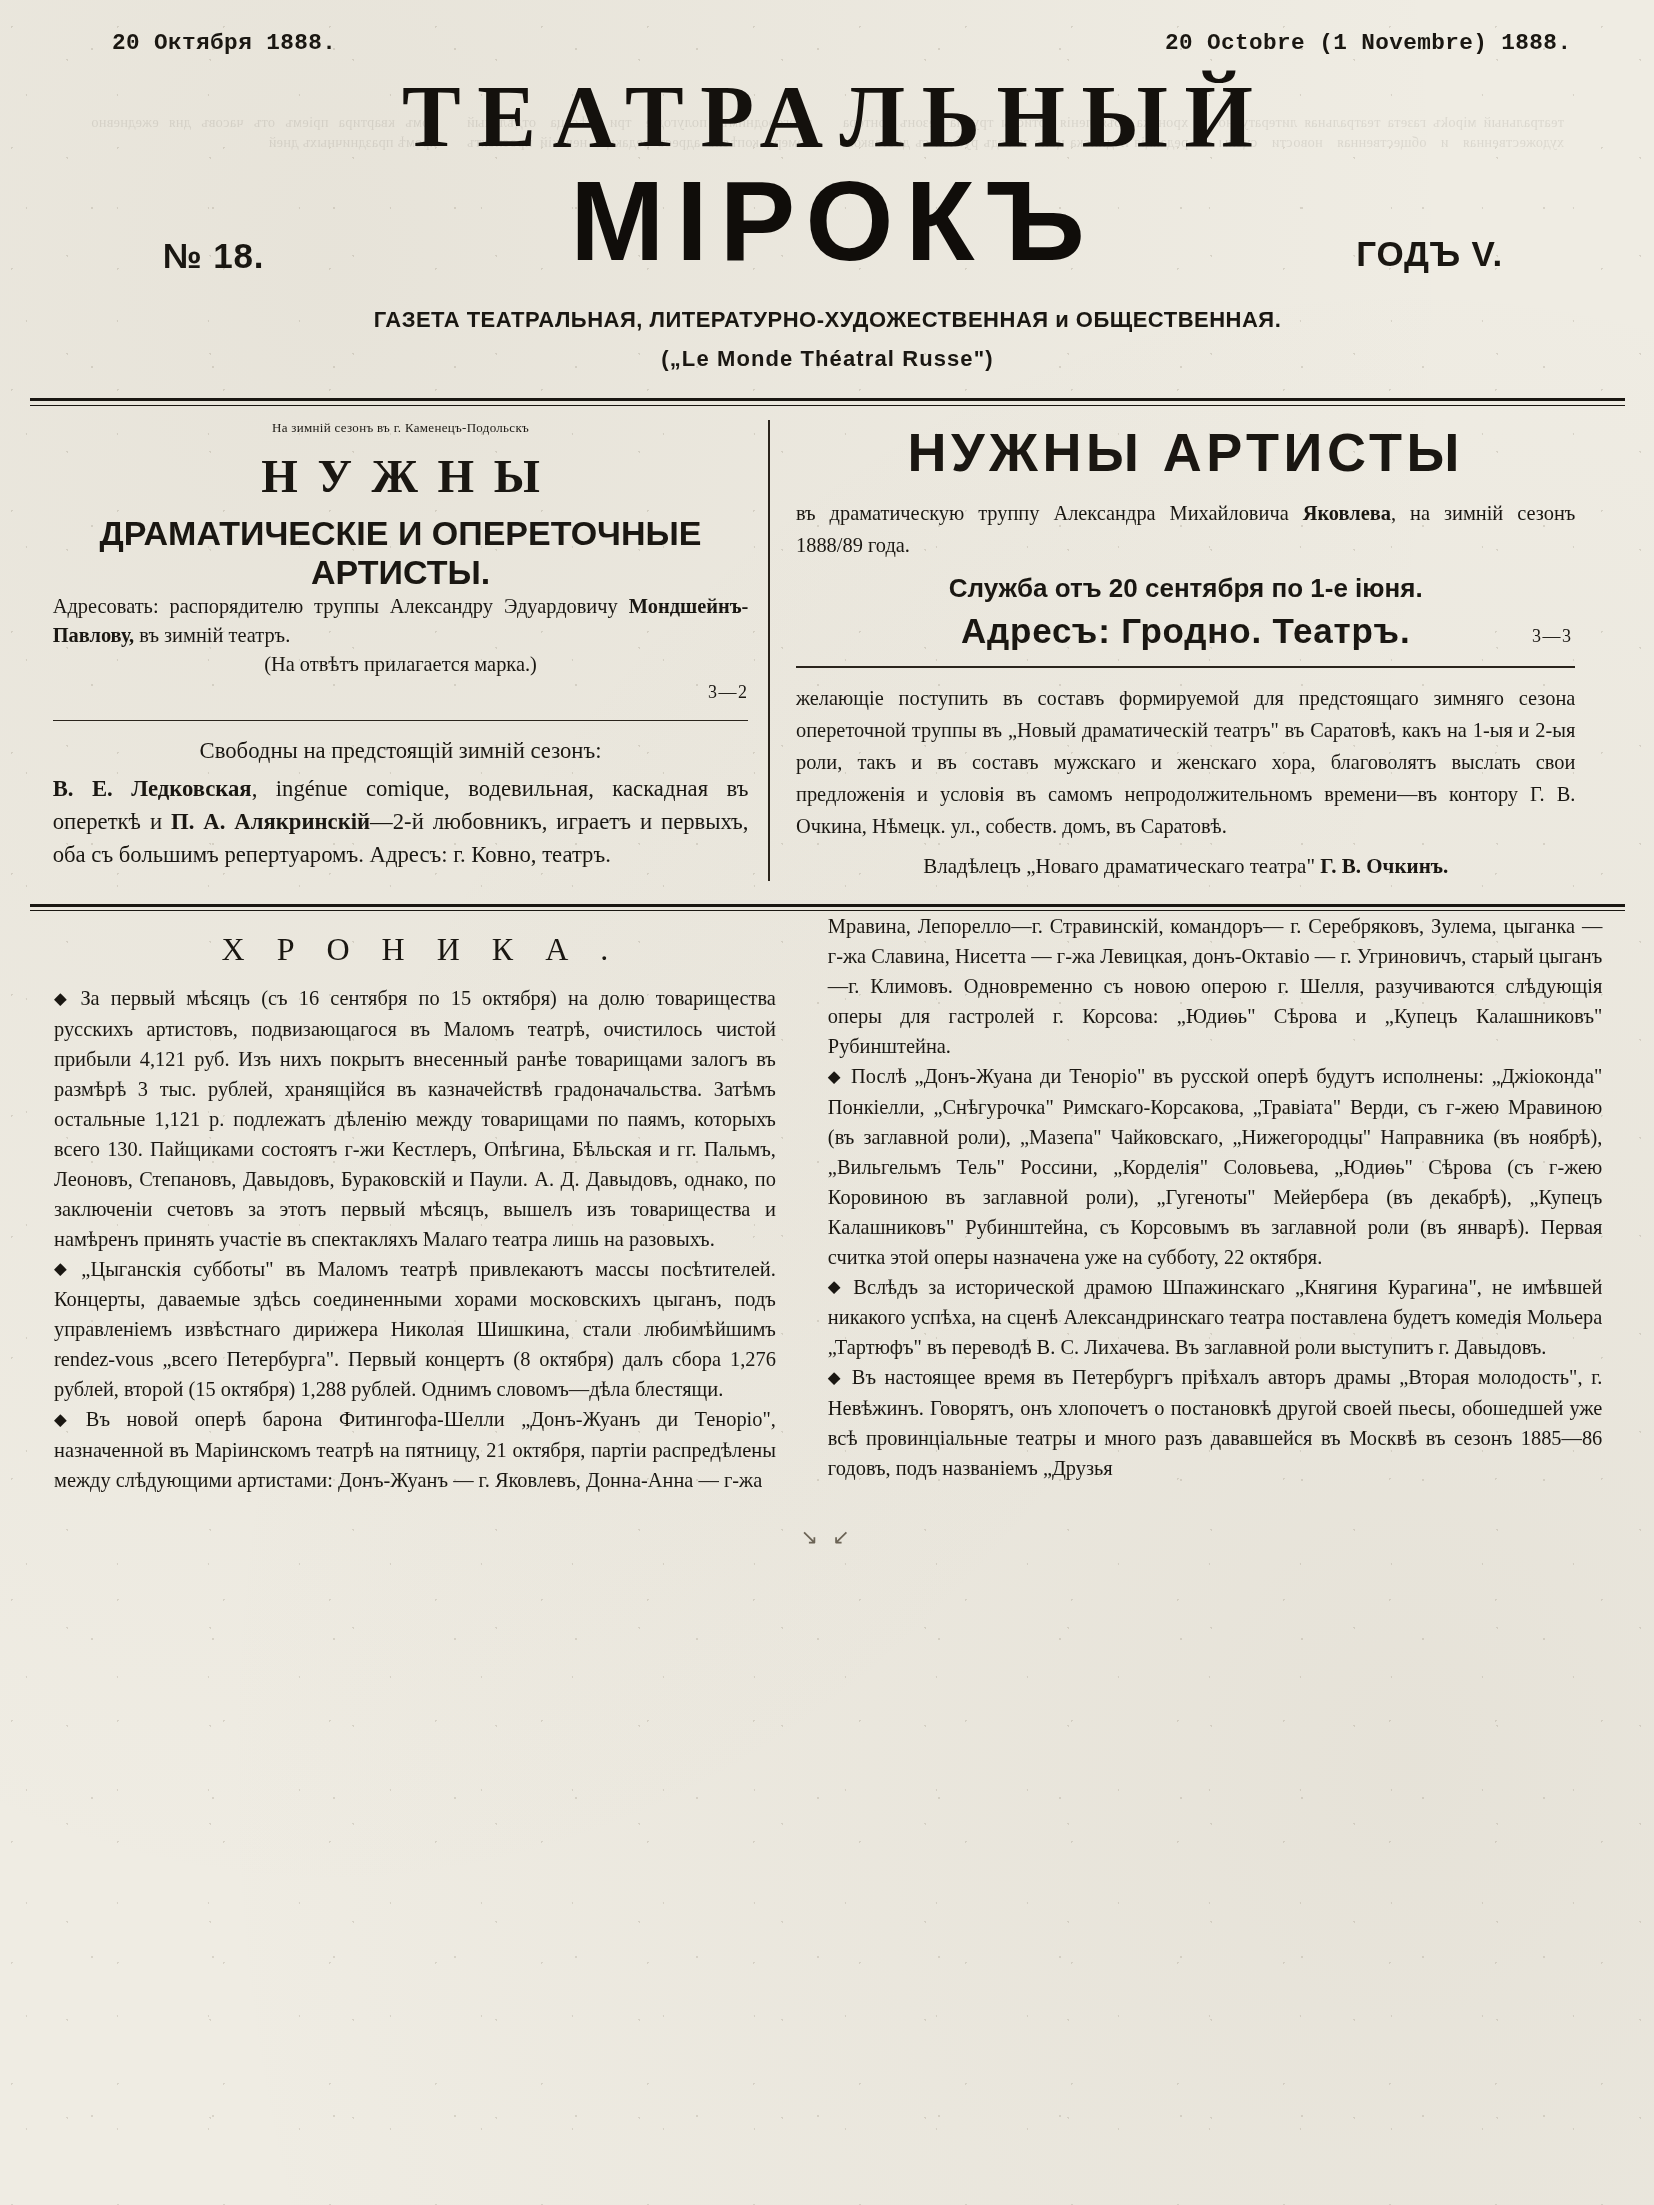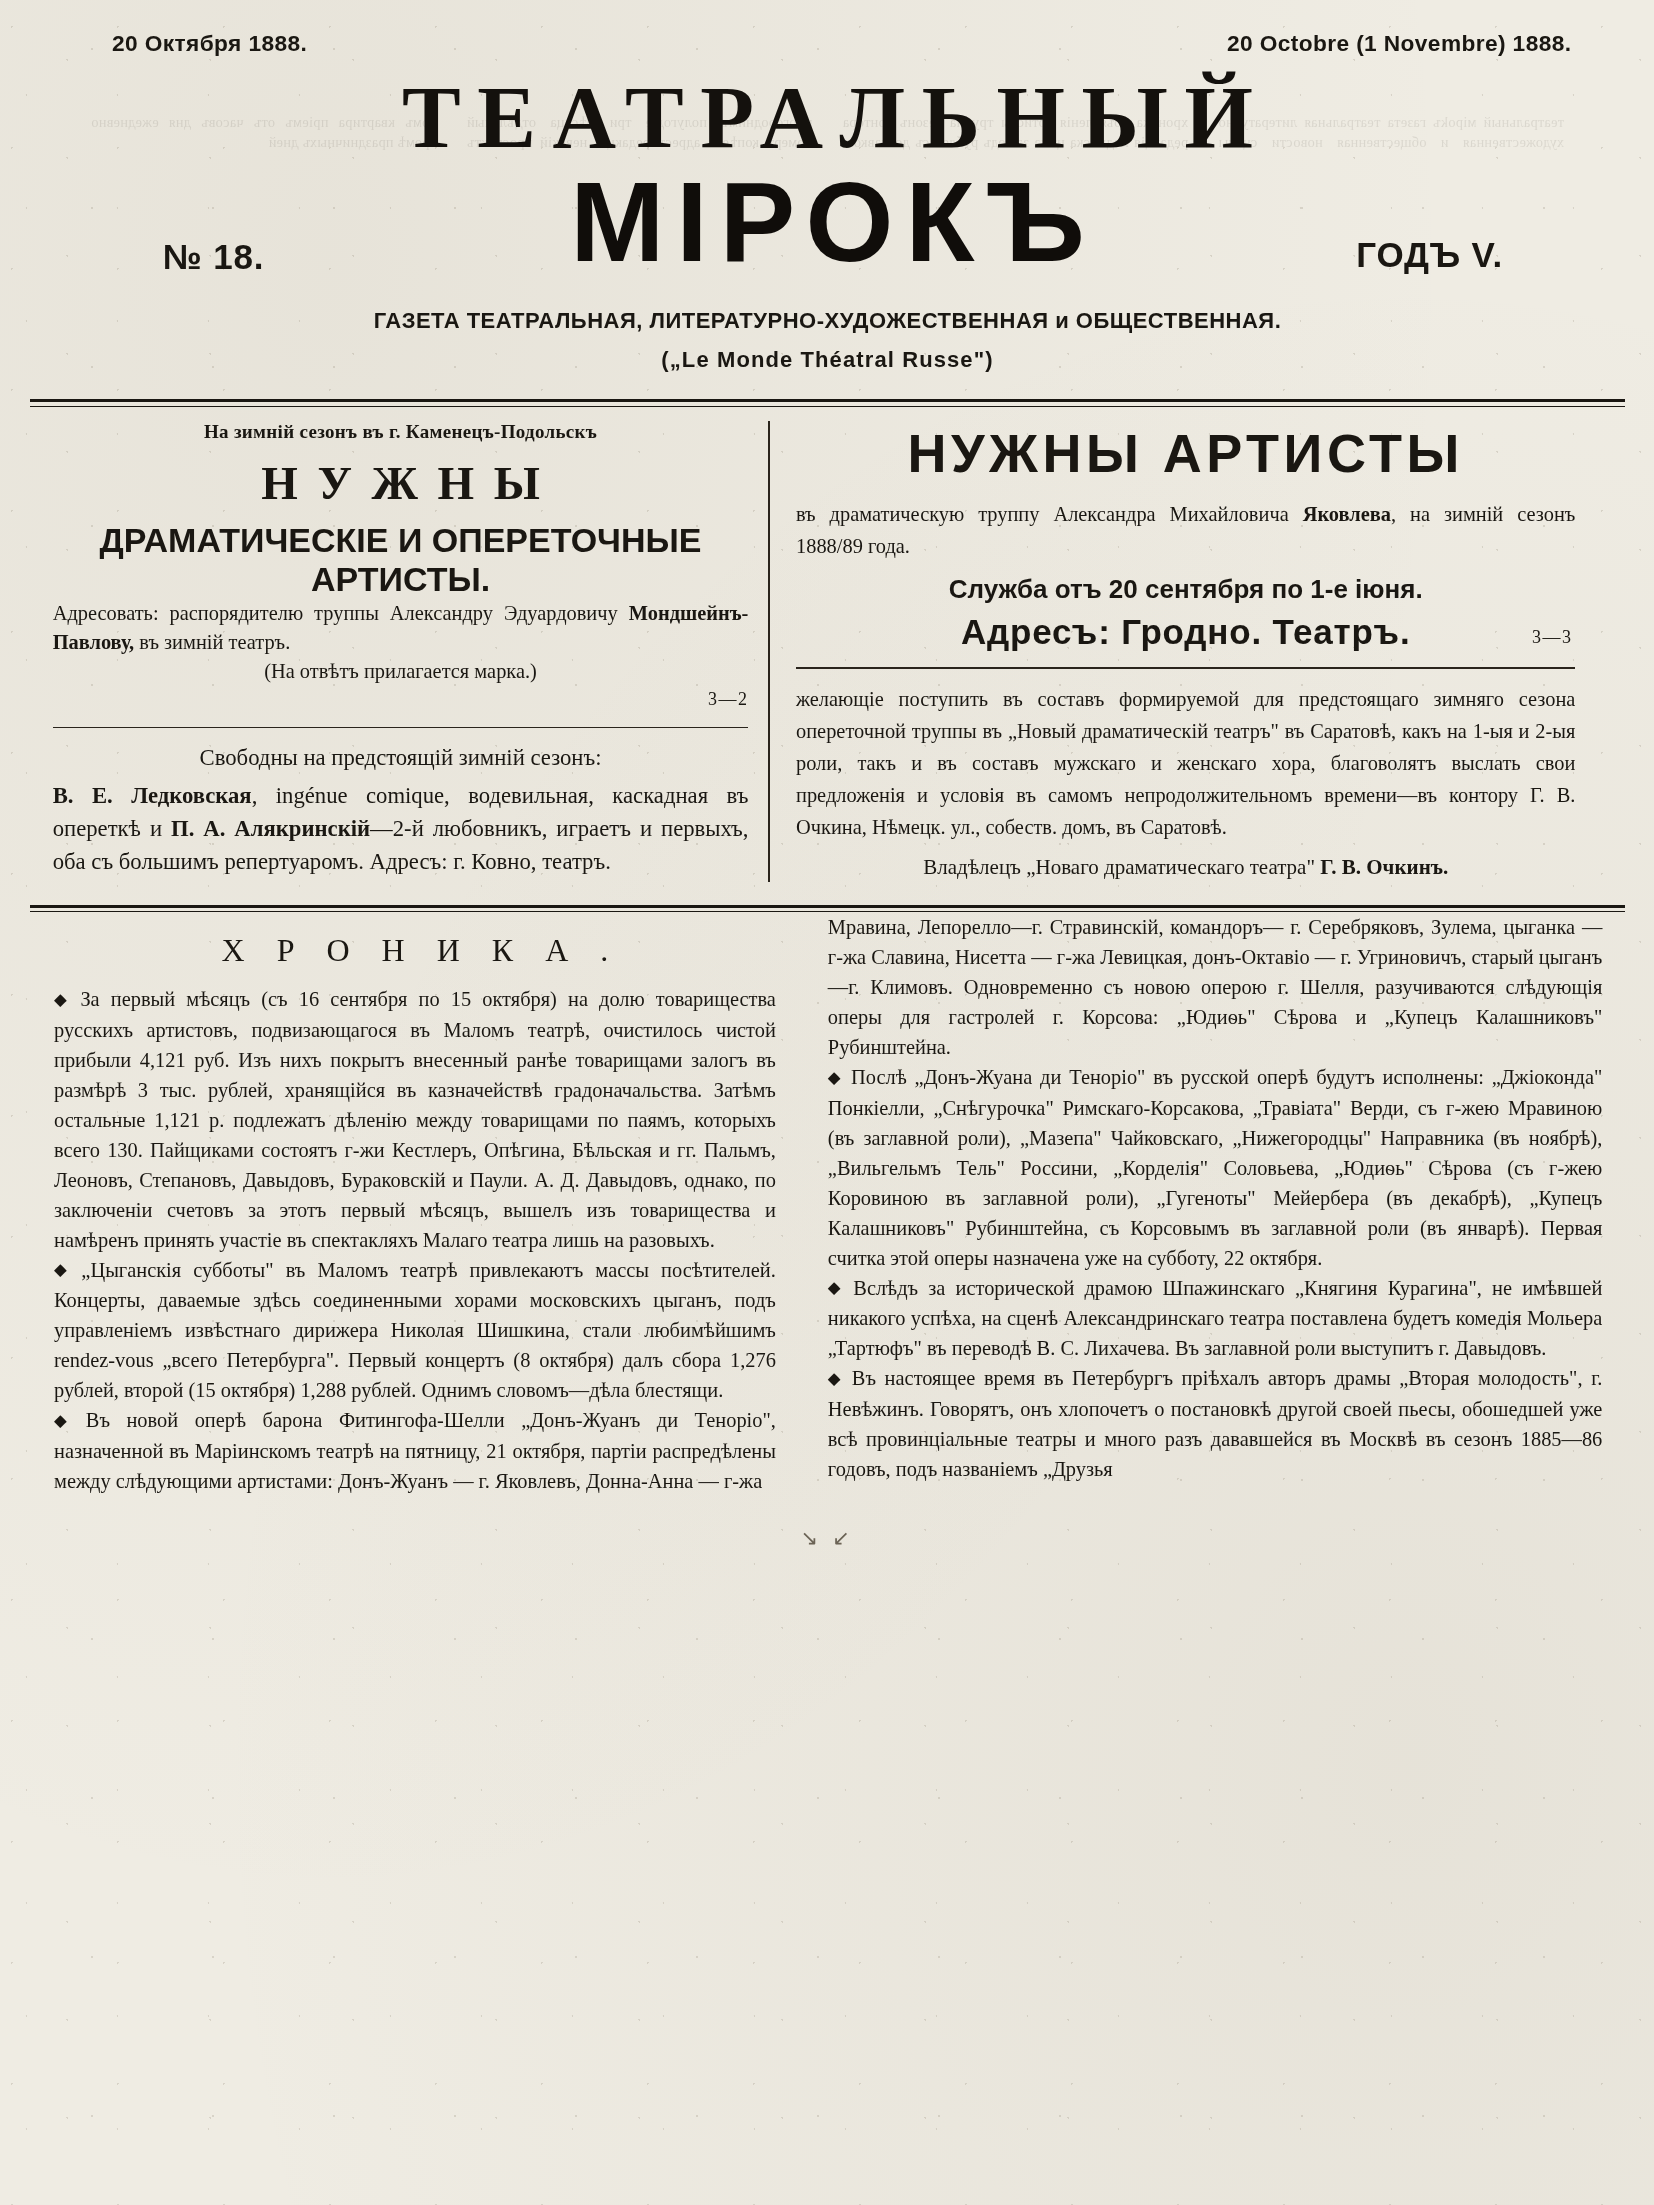--- a/index.html
+++ b/index.html
@@ -40,21 +40,21 @@
   .content{position:relative;z-index:2;}
 
   .masthead{padding:30px 76px 0 76px;}
   .dateline{
     display:flex;
     justify-content:space-between;
     align-items:baseline;
     font-weight:bold;
     font-size:22.7px;
     letter-spacing:0.4px;
-    font-family:Liberation Sans, sans-serif;
+    font-family:Liberation Mono, monospace;
     text-align:right;
   }
   .dateline .left{padding-left:36px;}
   .dateline .right{padding-right:7.6px;}
 
   .title-wrap{position:relative;text-align:center;margin-top:16.6px;}
   .title1{
     font-family:"Liberation Serif", serif;
     font-weight:bold;
     font-size:88px;
@@ -127,24 +127,23 @@
     display:flex;
     margin:0 30px;
     padding-top:13.6px;
   }
   .col{box-sizing:border-box;}
   .ad-left{width:740px;padding:0 19.6px 0 22.7px;border-right:2.3px solid #2a241c;}
   .ad-right{width:825px;padding:0 19.6px 0 26px;}
 
   .ad-small-head{
     text-align:center;
-    font-size:19px;
+    font-size:13px;
     letter-spacing:0.3px;
     margin-bottom:13.6px;
-    font-weight:bold;
   }
   .nuzhny-spaced{
     text-align:center;
     font-family:"Liberation Serif", serif;
     font-weight:bold;
     font-size:47px;
     letter-spacing:19.6px;
     text-indent:19.6px;
     margin:6px 0 10.6px 0;
   }

